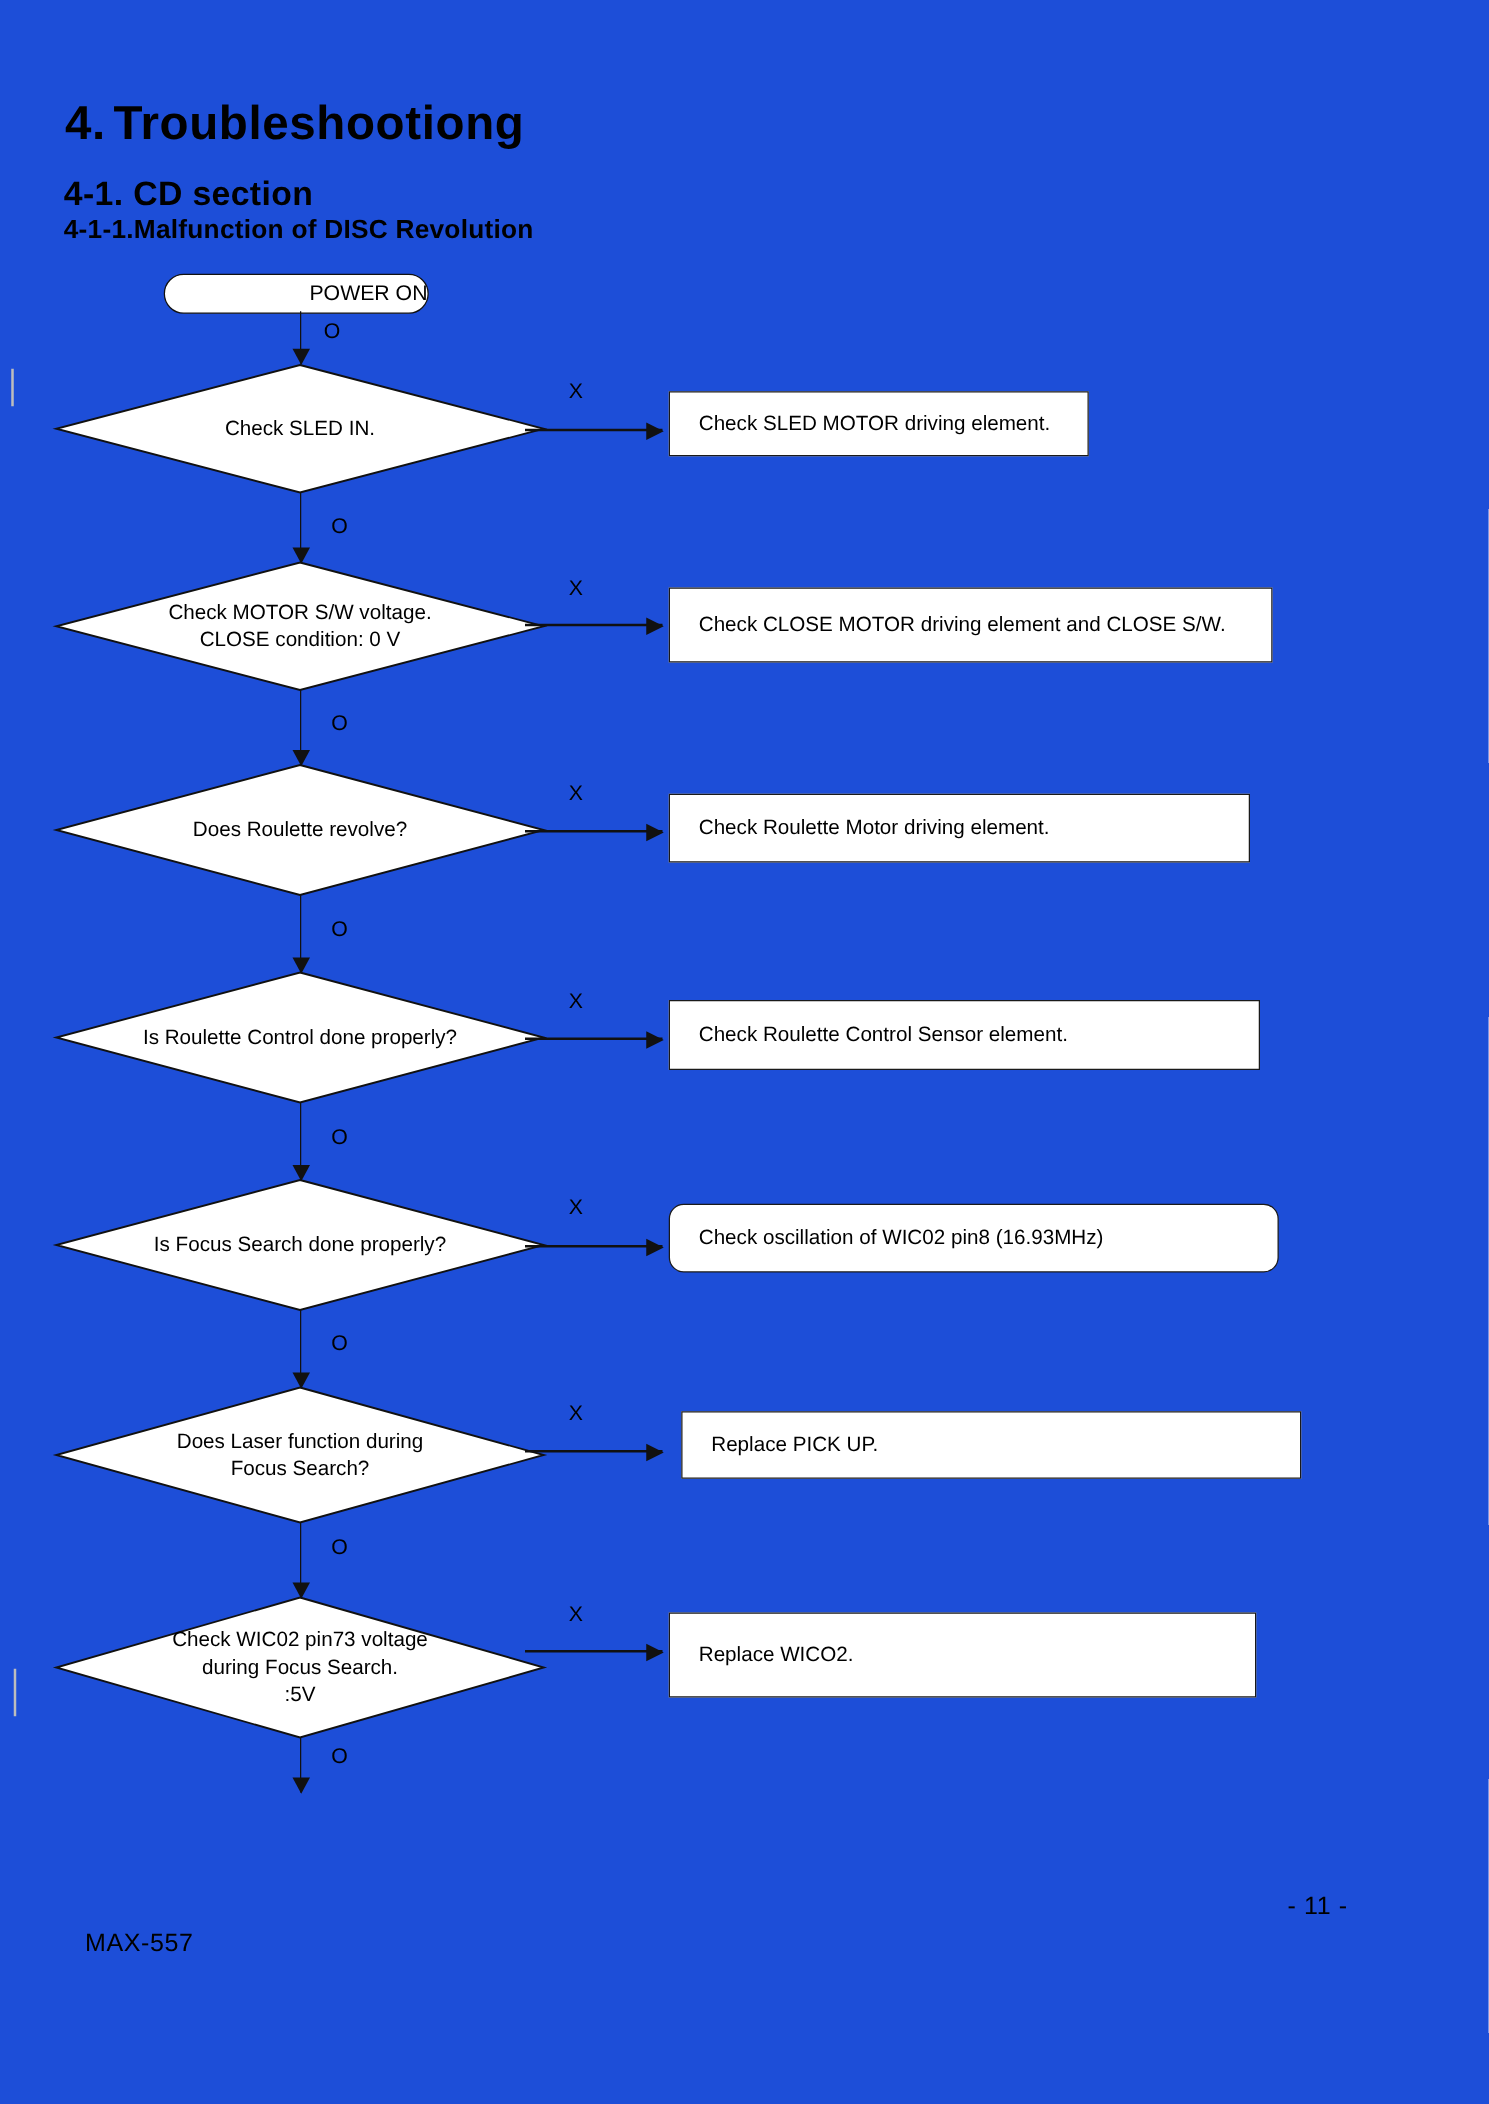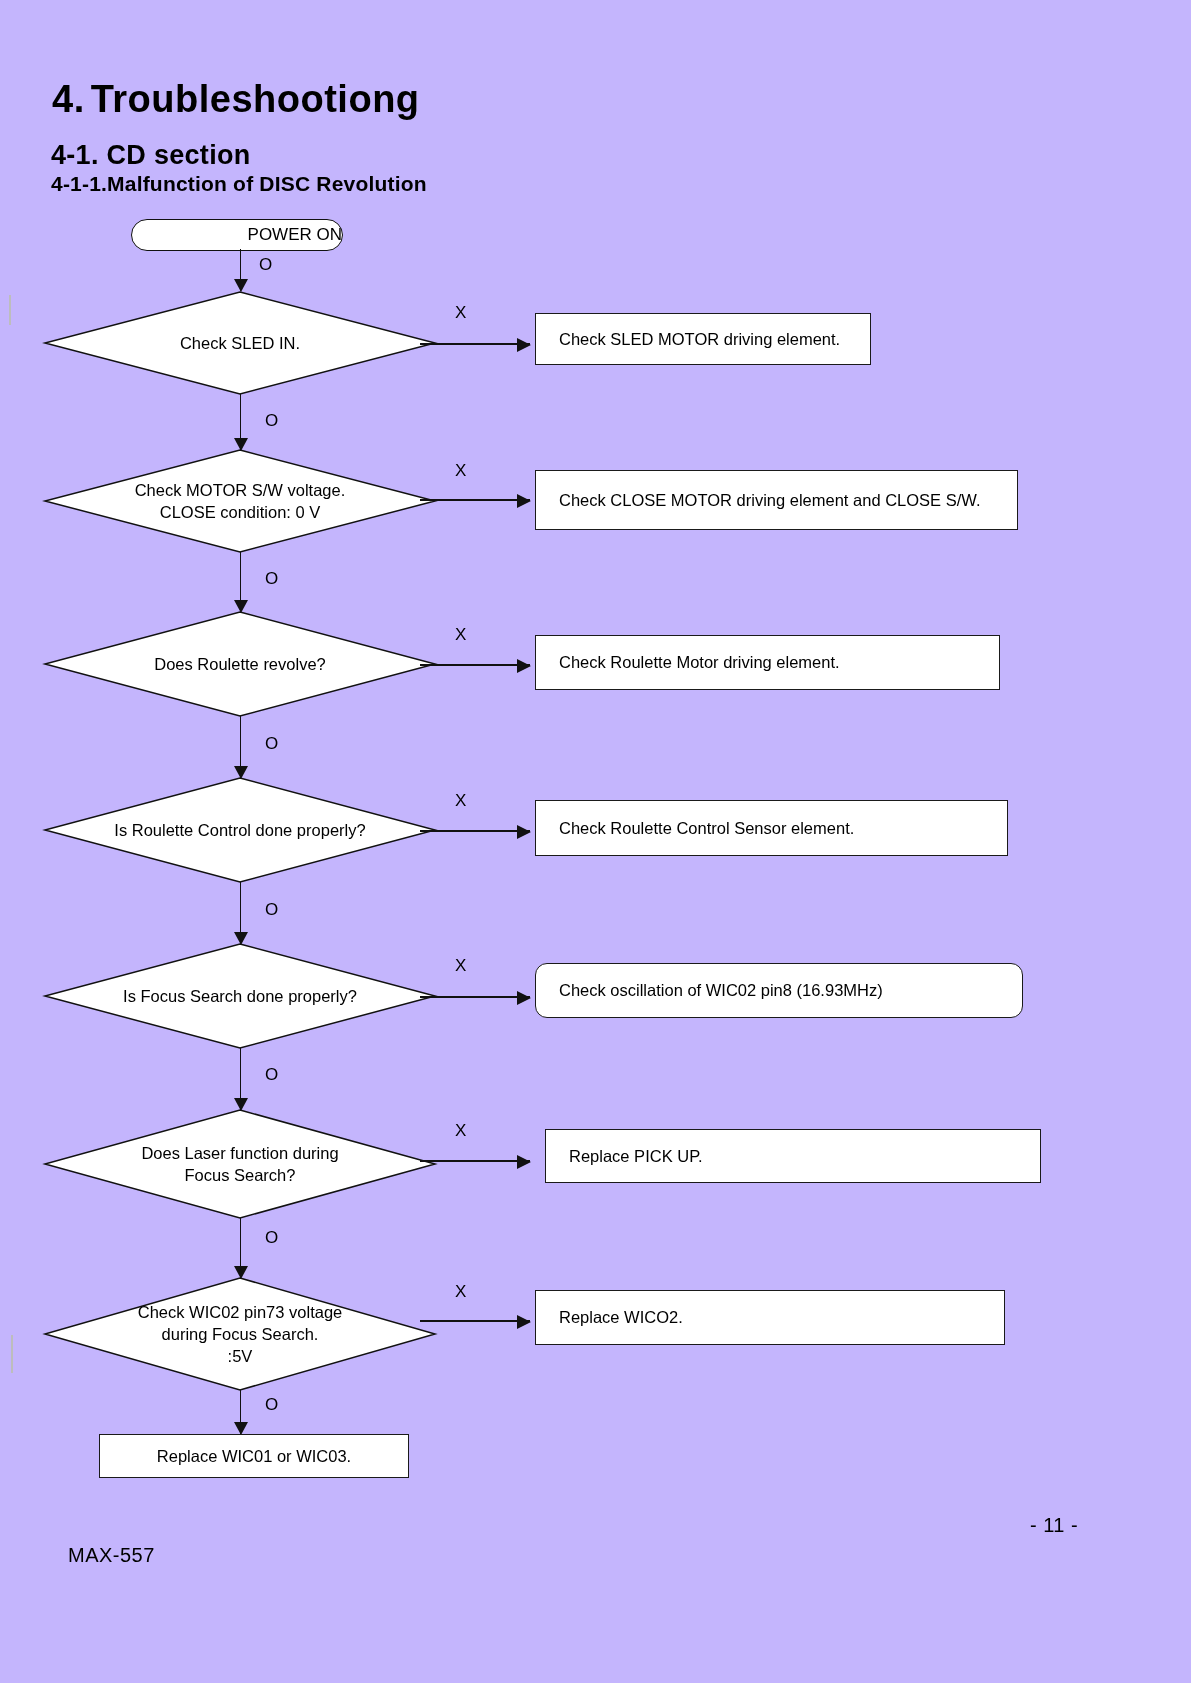--- a/index.html
+++ b/index.html
@@ -8,21 +8,21 @@
     background: #ffffff;
   }
   body {
     font-family: "Liberation Sans", sans-serif;
     color: #000000;
   }
   #page {
     position: relative;
     width: 1191px;
     height: 1683px;
-    background: #c4b5fd;
+    background: #1d4ed8;
     overflow: hidden;
   }
 
   
   .h-main {
     position: absolute;
     left: 52px;
     top: 78px;
     font-size: 38px;
     font-weight: bold;
@@ -298,30 +298,27 @@
       <polygon points="195,0 390,56 195,112 0,56" fill="#ffffff" stroke="#111111" stroke-width="1.5"></polygon>
     </svg>
     <div class="dlabel">
       <span>Check WIC02 pin73 voltage</span>
       <span>during Focus Search.</span>
       <span>:5V</span>
     </div>
   </div>
   <div class="hline" style="left:420px; top:1320px; width:110px;"></div>
   <div class="branch-label" style="left:455px; top:1283px;">X</div>
-  <div class="actionbox" style="left:535px; top:1290px; width:470px; height:55px;">
+  <div class="actionbox" style="left:535px; top:1290px; width:470px; height:68px;">
     <span>Replace WICO2.</span>
   </div>
 
   <div class="vline" style="left:240px; top:1390px; height:44px;"></div>
   <div class="branch-label" style="left:265px; top:1396px;">O</div>
 
-  <div class="endbox" style="left:99px; top:1434px; width:310px; height:44px;">
-    <span>Replace WIC01 or WIC03.</span>
-  </div>
 
   <div class="footer-left">MAX-557</div>
   <div class="footer-page">- 11 -</div>
 
   <div class="edge-mark" style="left:9px; top:295px; width:2px; height:30px;"></div>
   <div class="edge-mark" style="left:11px; top:1335px; width:2px; height:38px;"></div>
 
 </div>
 
 </body></html>

